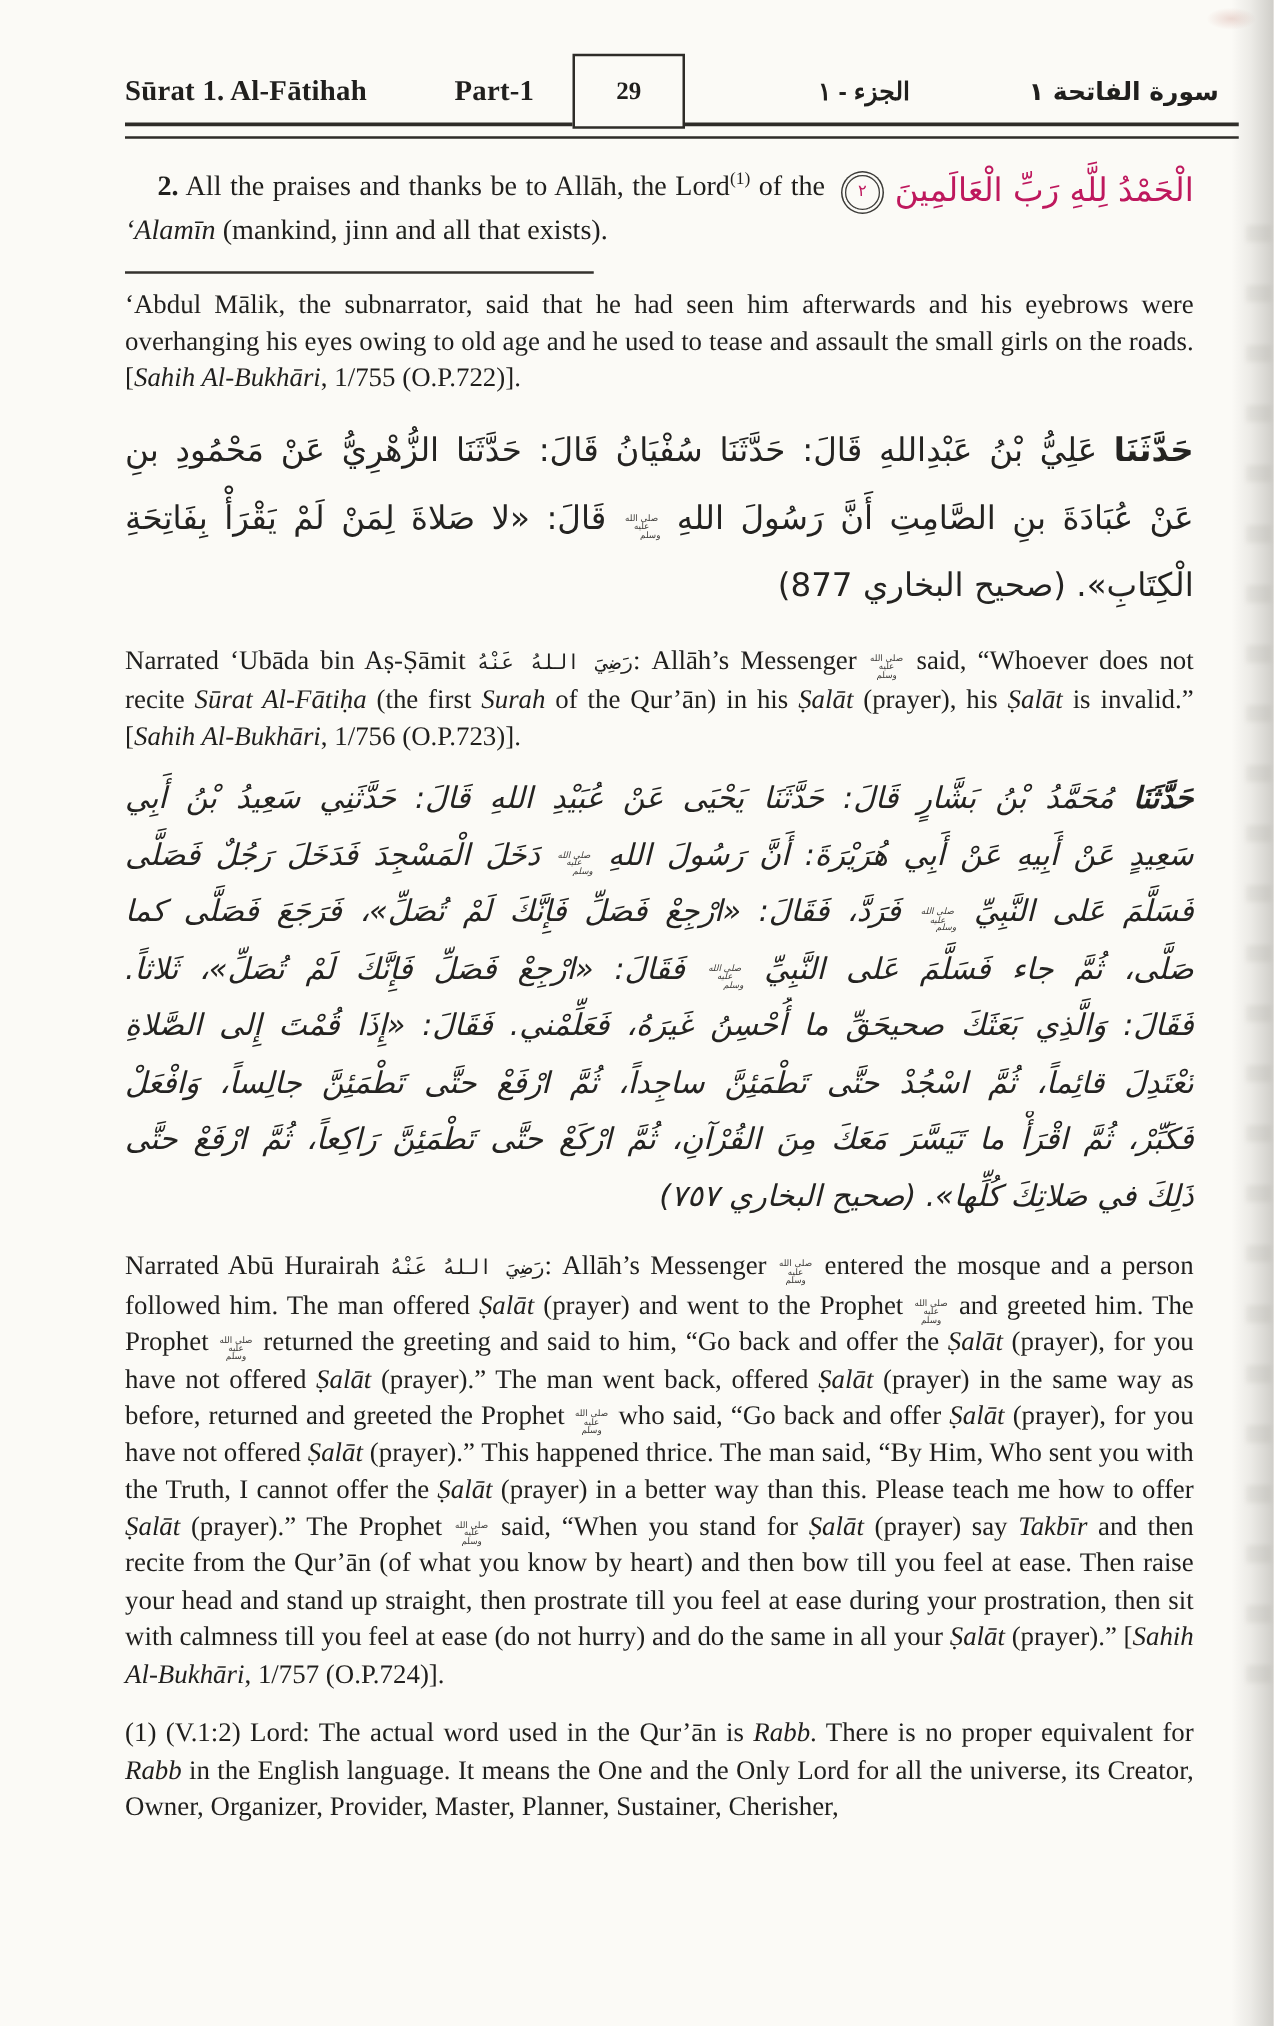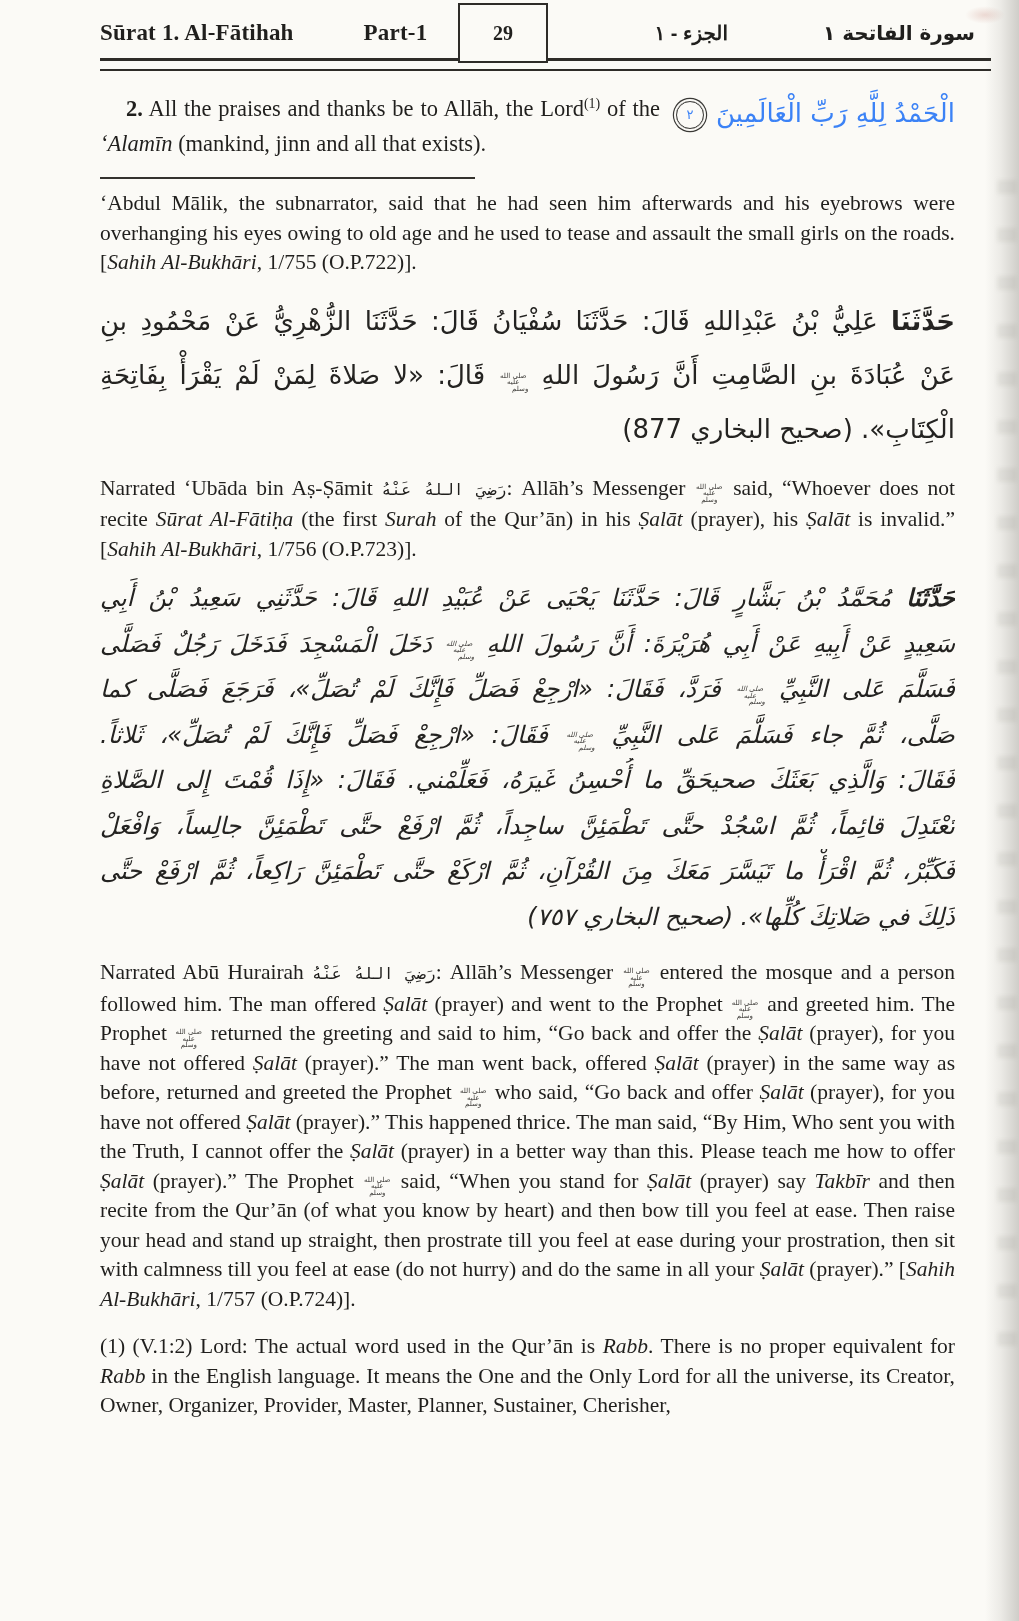--- a/index.html
+++ b/index.html
@@ -24,24 +24,25 @@
   .ghost-strip{
     position:absolute;top:180px;right:2px;width:20px;height:1200px;
     background:repeating-linear-gradient(to bottom,rgba(120,118,110,.10) 0 14px,rgba(120,118,110,0) 14px 48px);
     filter:blur(2px);pointer-events:none;z-index:5;
   }
   .content{position:absolute;left:100px;top:0;width:855px;}
 
   
   .header-row{
     display:flex;align-items:baseline;
+    padding-top:60px;
     font-weight:bold;font-size:23px;letter-spacing:.2px;
     margin-right:-20px;
   }
-  .h-part{margin-left:70px;margin-top:20px;}
+  .h-part{margin-left:70px;}
   .h-juz{margin-left:auto;font-family:Liberation Sans, sans-serif;font-size:20px;direction:rtl;}
   .h-surah{margin-left:95px;font-family:"DejaVu Sans",sans-serif;font-size:20px;direction:rtl;}
   .header-rule{
     position:relative;margin-top:12px;margin-right:-36px;
     height:8px;
     border-top:3px solid #2e2c28;border-bottom:2px solid #2e2c28;
   }
   .pagebox{
     position:absolute;left:358px;top:-58px;
     width:86px;height:56px;
@@ -49,21 +50,21 @@
     display:flex;align-items:center;justify-content:center;
     font-weight:bold;font-size:20px;
   }
 
   
   .verse-row{display:flex;justify-content:space-between;margin-top:20px;}
   .verse-en{width:560px;font-size:22.5px;line-height:35px;text-align:justify;text-indent:26px;}
   .verse-ar{
     direction:rtl;font-family:"DejaVu Sans",sans-serif;
     font-size:26px;line-height:40px;text-align:right;
-    padding-top:2px;color:#3b82f6;white-space:nowrap;
+    padding-top:2px;color:#be185d;white-space:nowrap;
   }
   .verse-badge{
     display:inline-block;width:26px;height:26px;margin:0 12px 0 2px;
     border:1.5px solid #3a3936;border-radius:50%;
     box-shadow:0 0 0 2px #fbfaf6,0 0 0 3.2px #3a3936;
     font-size:13px;line-height:26px;text-align:center;vertical-align:middle;
   }
 
   .fn-sep{width:375px;border:none;border-top:2.5px solid #34322e;margin:16px 0 0 0;}
 

